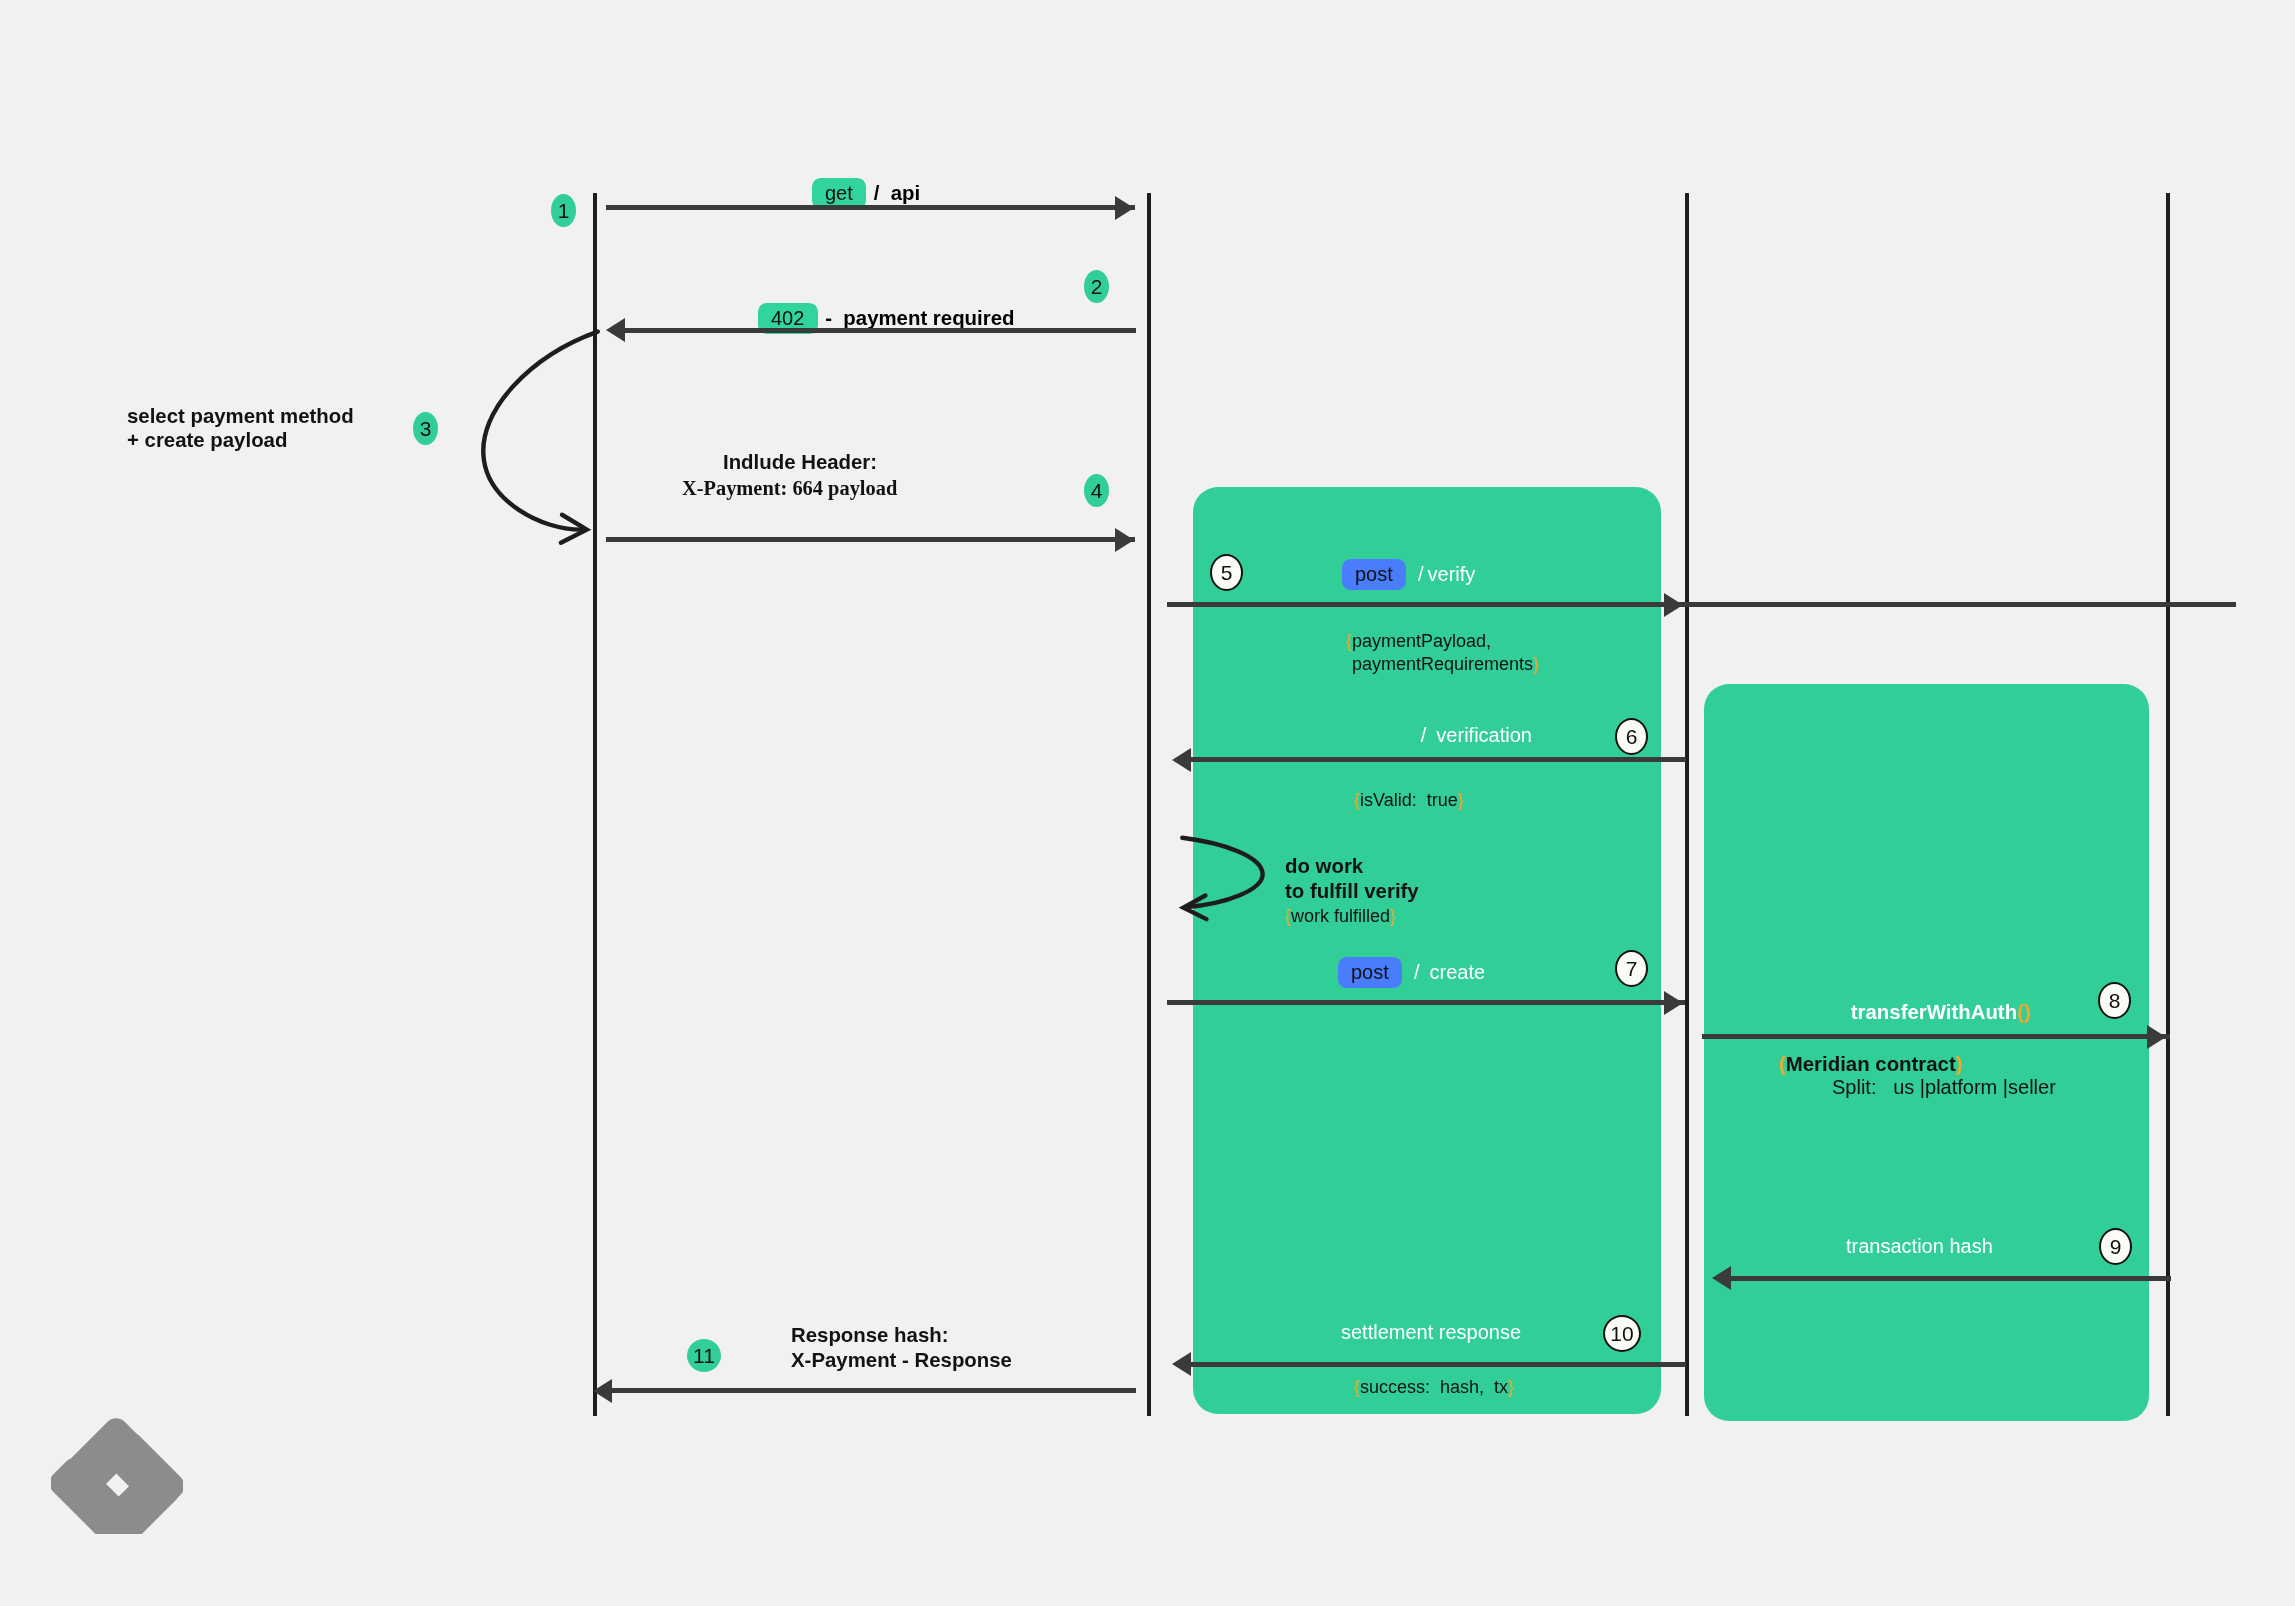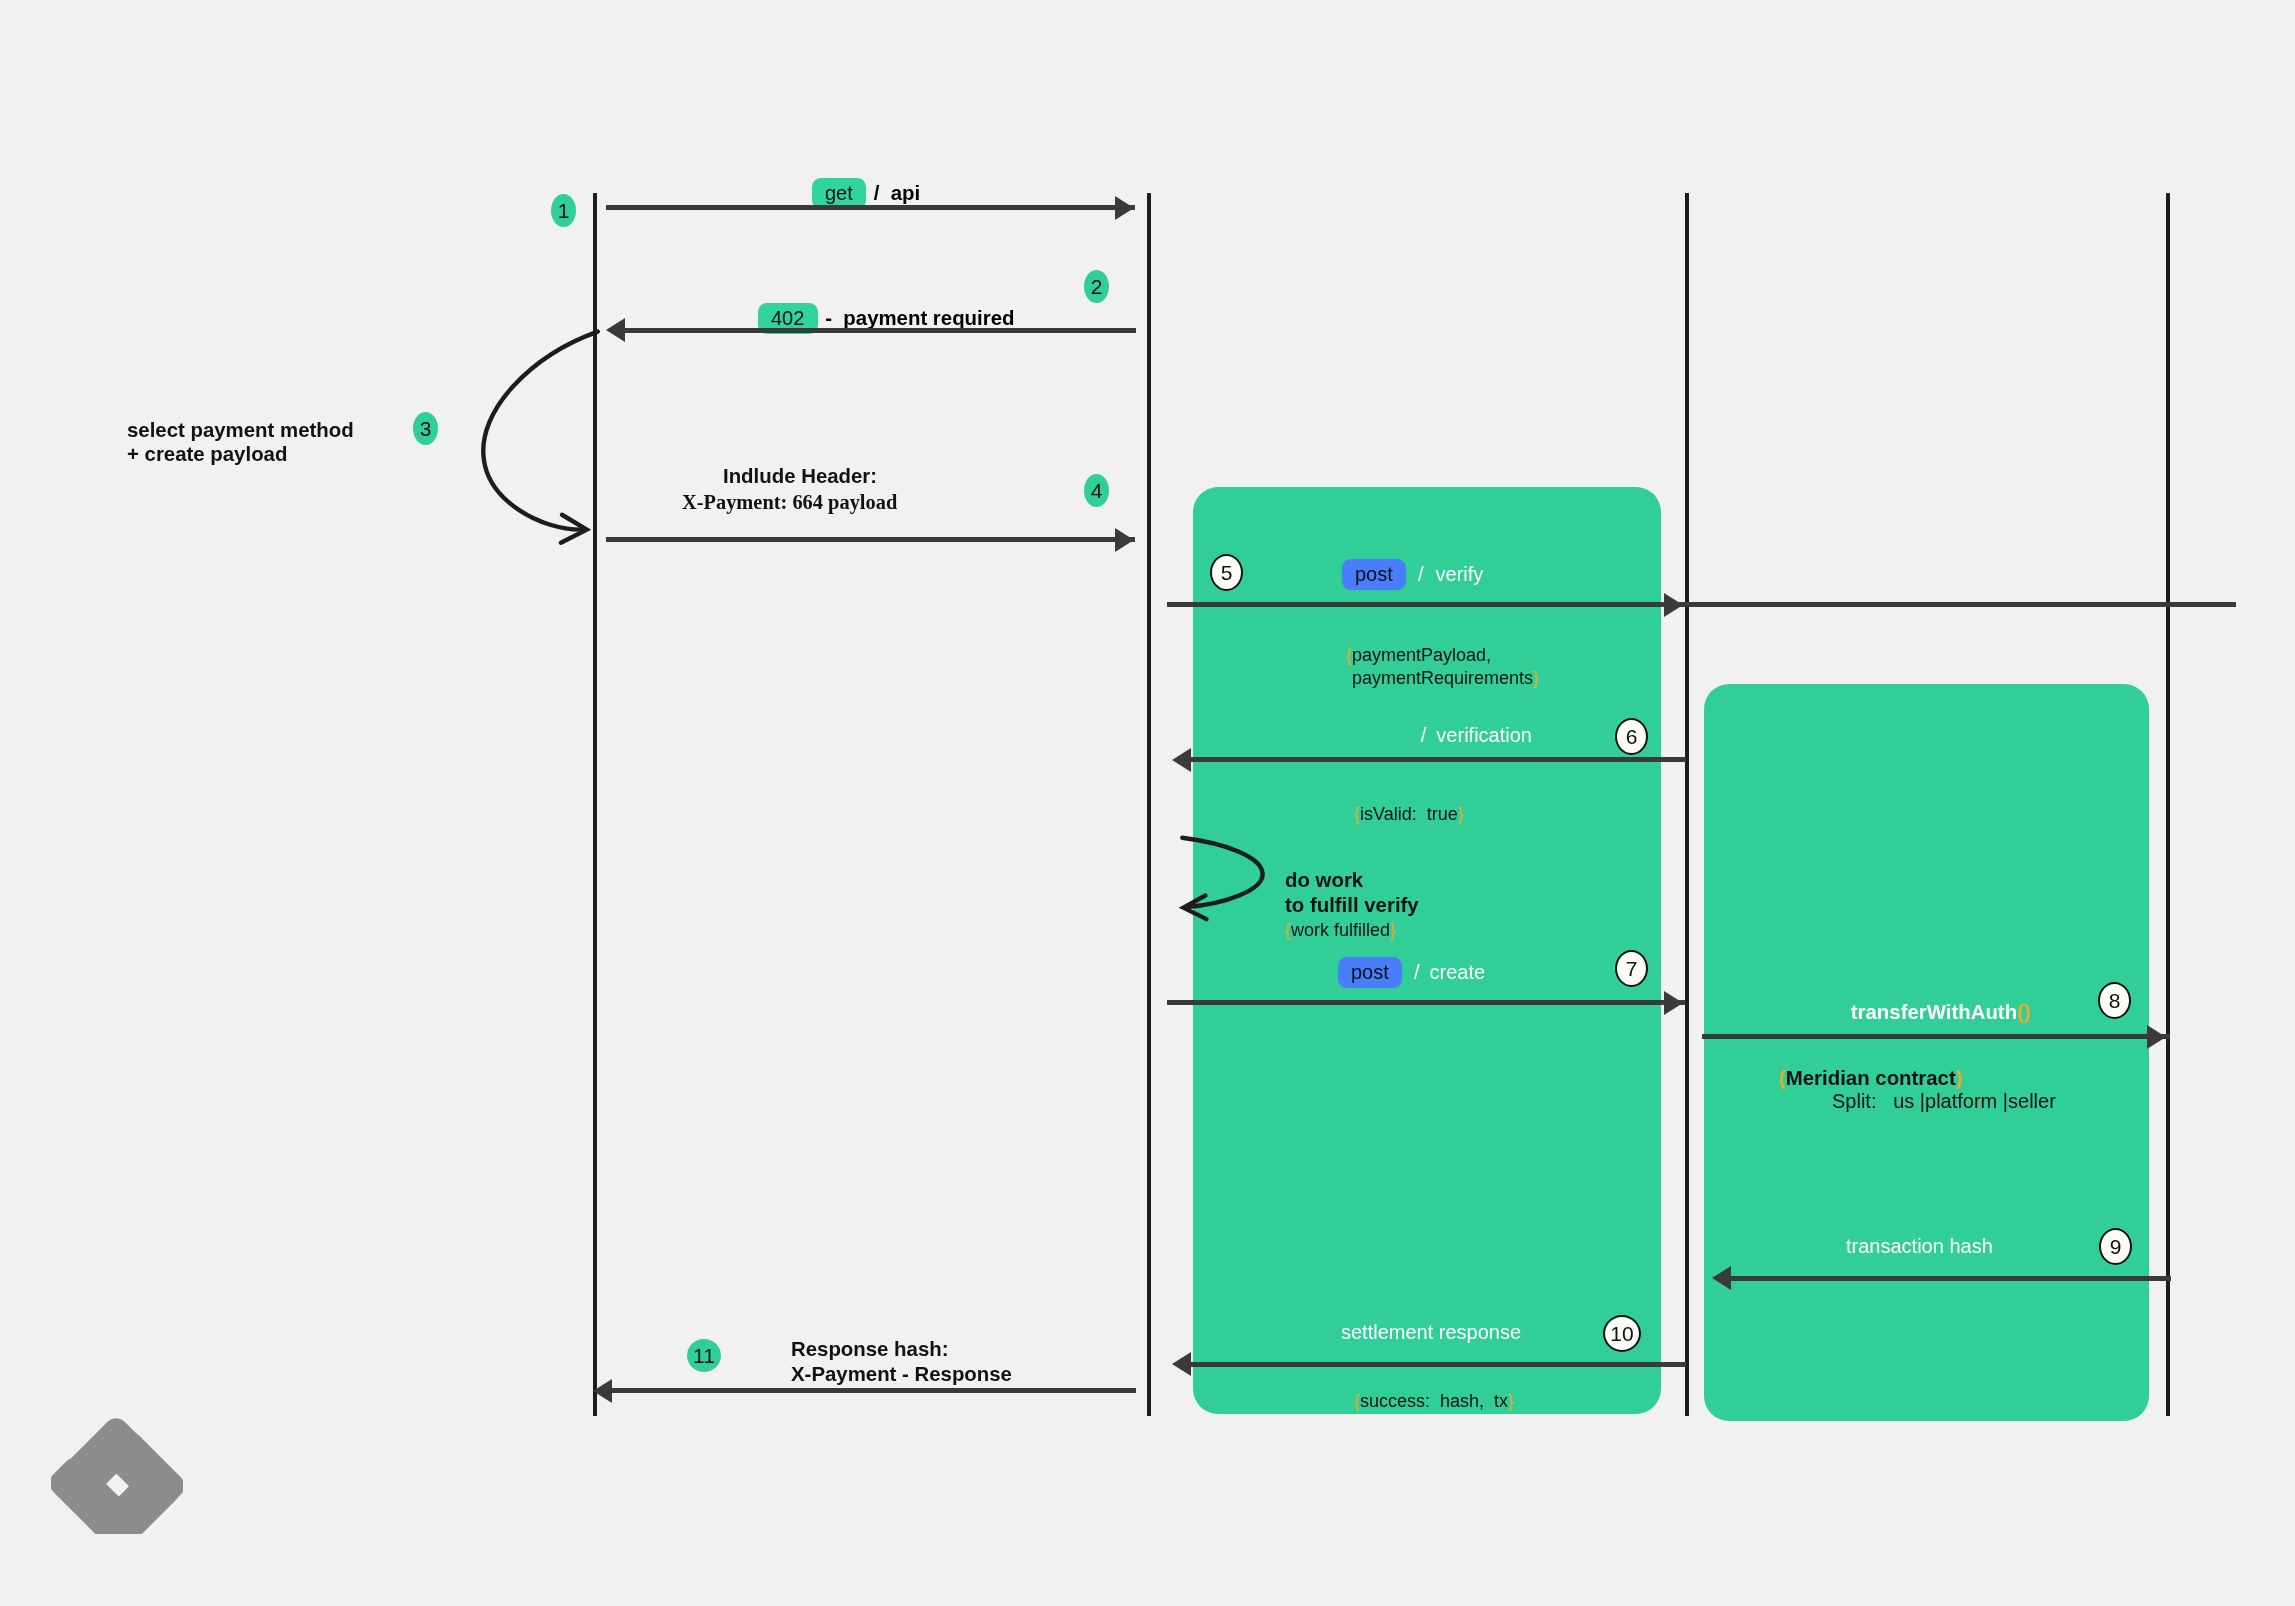--- a/index.html
+++ b/index.html
@@ -26,21 +26,21 @@
     border-left:19px solid #3a3a3a;
   }
   .arrowhead.left{
     border-top:12px solid transparent;
     border-bottom:12px solid transparent;
     border-right:19px solid #3a3a3a;
   }
 
   
   .lbl{position:absolute;white-space:pre;line-height:1.28;}
-  .lbl.dark{color:#121212;margin-top:14px;}
+  .lbl.dark{color:#121212;}
   .t-big{font-size:20.4px;font-weight:700;}
   .t-med{font-size:20px;font-weight:400;}
   .t-mono{font-size:18px;font-weight:400;}
   .t-wh-med{font-size:20px;font-weight:400;color:#ffffff;}
   .t-wh-bold{font-size:20.4px;font-weight:700;color:#ffffff;}
   .brace{color:#f0a92c;}
 
   
   .pill{
     display:inline-block;
@@ -107,21 +107,21 @@
   <div class="lbl t-big dark" style="left:127px;top:427px;">+ create payload</div>
   <div class="badge green" style="left:413px;top:412px;">3</div>
 
   <div class="lbl t-big dark" style="left:723px;top:449px;">Indlude Header:</div>
   <div class="lbl t-big dark" style="left:682px;top:475px;font-family:Liberation Serif, serif;">X-Payment: 664 payload</div>
   <div class="msg" style="left:606px;top:537px;width:529px;"></div>
   <div class="arrowhead right" style="left:1115px;top:528px;"></div>
   <div class="badge green" style="left:1084px;top:474px;">4</div>
 
   <div class="lbl" style="left:1332px;top:548px;">
-    <span class="pill blue">post</span><span class="t-wh-med" style="margin-left:12px;">/</span><span class="t-wh-med" style="margin-left:12px;">verify</span>
+    <span class="pill blue">post</span><span class="t-wh-med" style="margin-left:12px;">/</span><span class="t-wh-med" style="margin-left:4px;">verify</span>
   </div>
   <div class="msg" style="left:1167px;top:602px;width:1069px;"></div>
   <div class="arrowhead right" style="left:1664px;top:593px;"></div>
   <div class="badge white wide" style="left:1210px;top:554px;">5</div>
   <div class="lbl t-mono dark" style="left:1346px;top:630px;"><span class="brace">{</span><span>paymentPayload,</span></div>
   <div class="lbl t-mono dark" style="left:1352px;top:653px;"><span>paymentRequirements</span><span class="brace">}</span></div>
 
   <div class="lbl" style="left:1411px;top:712px;">
     <span class="t-wh-med">/</span><span class="t-wh-med" style="margin-left:10px;">verification</span>
   </div>

